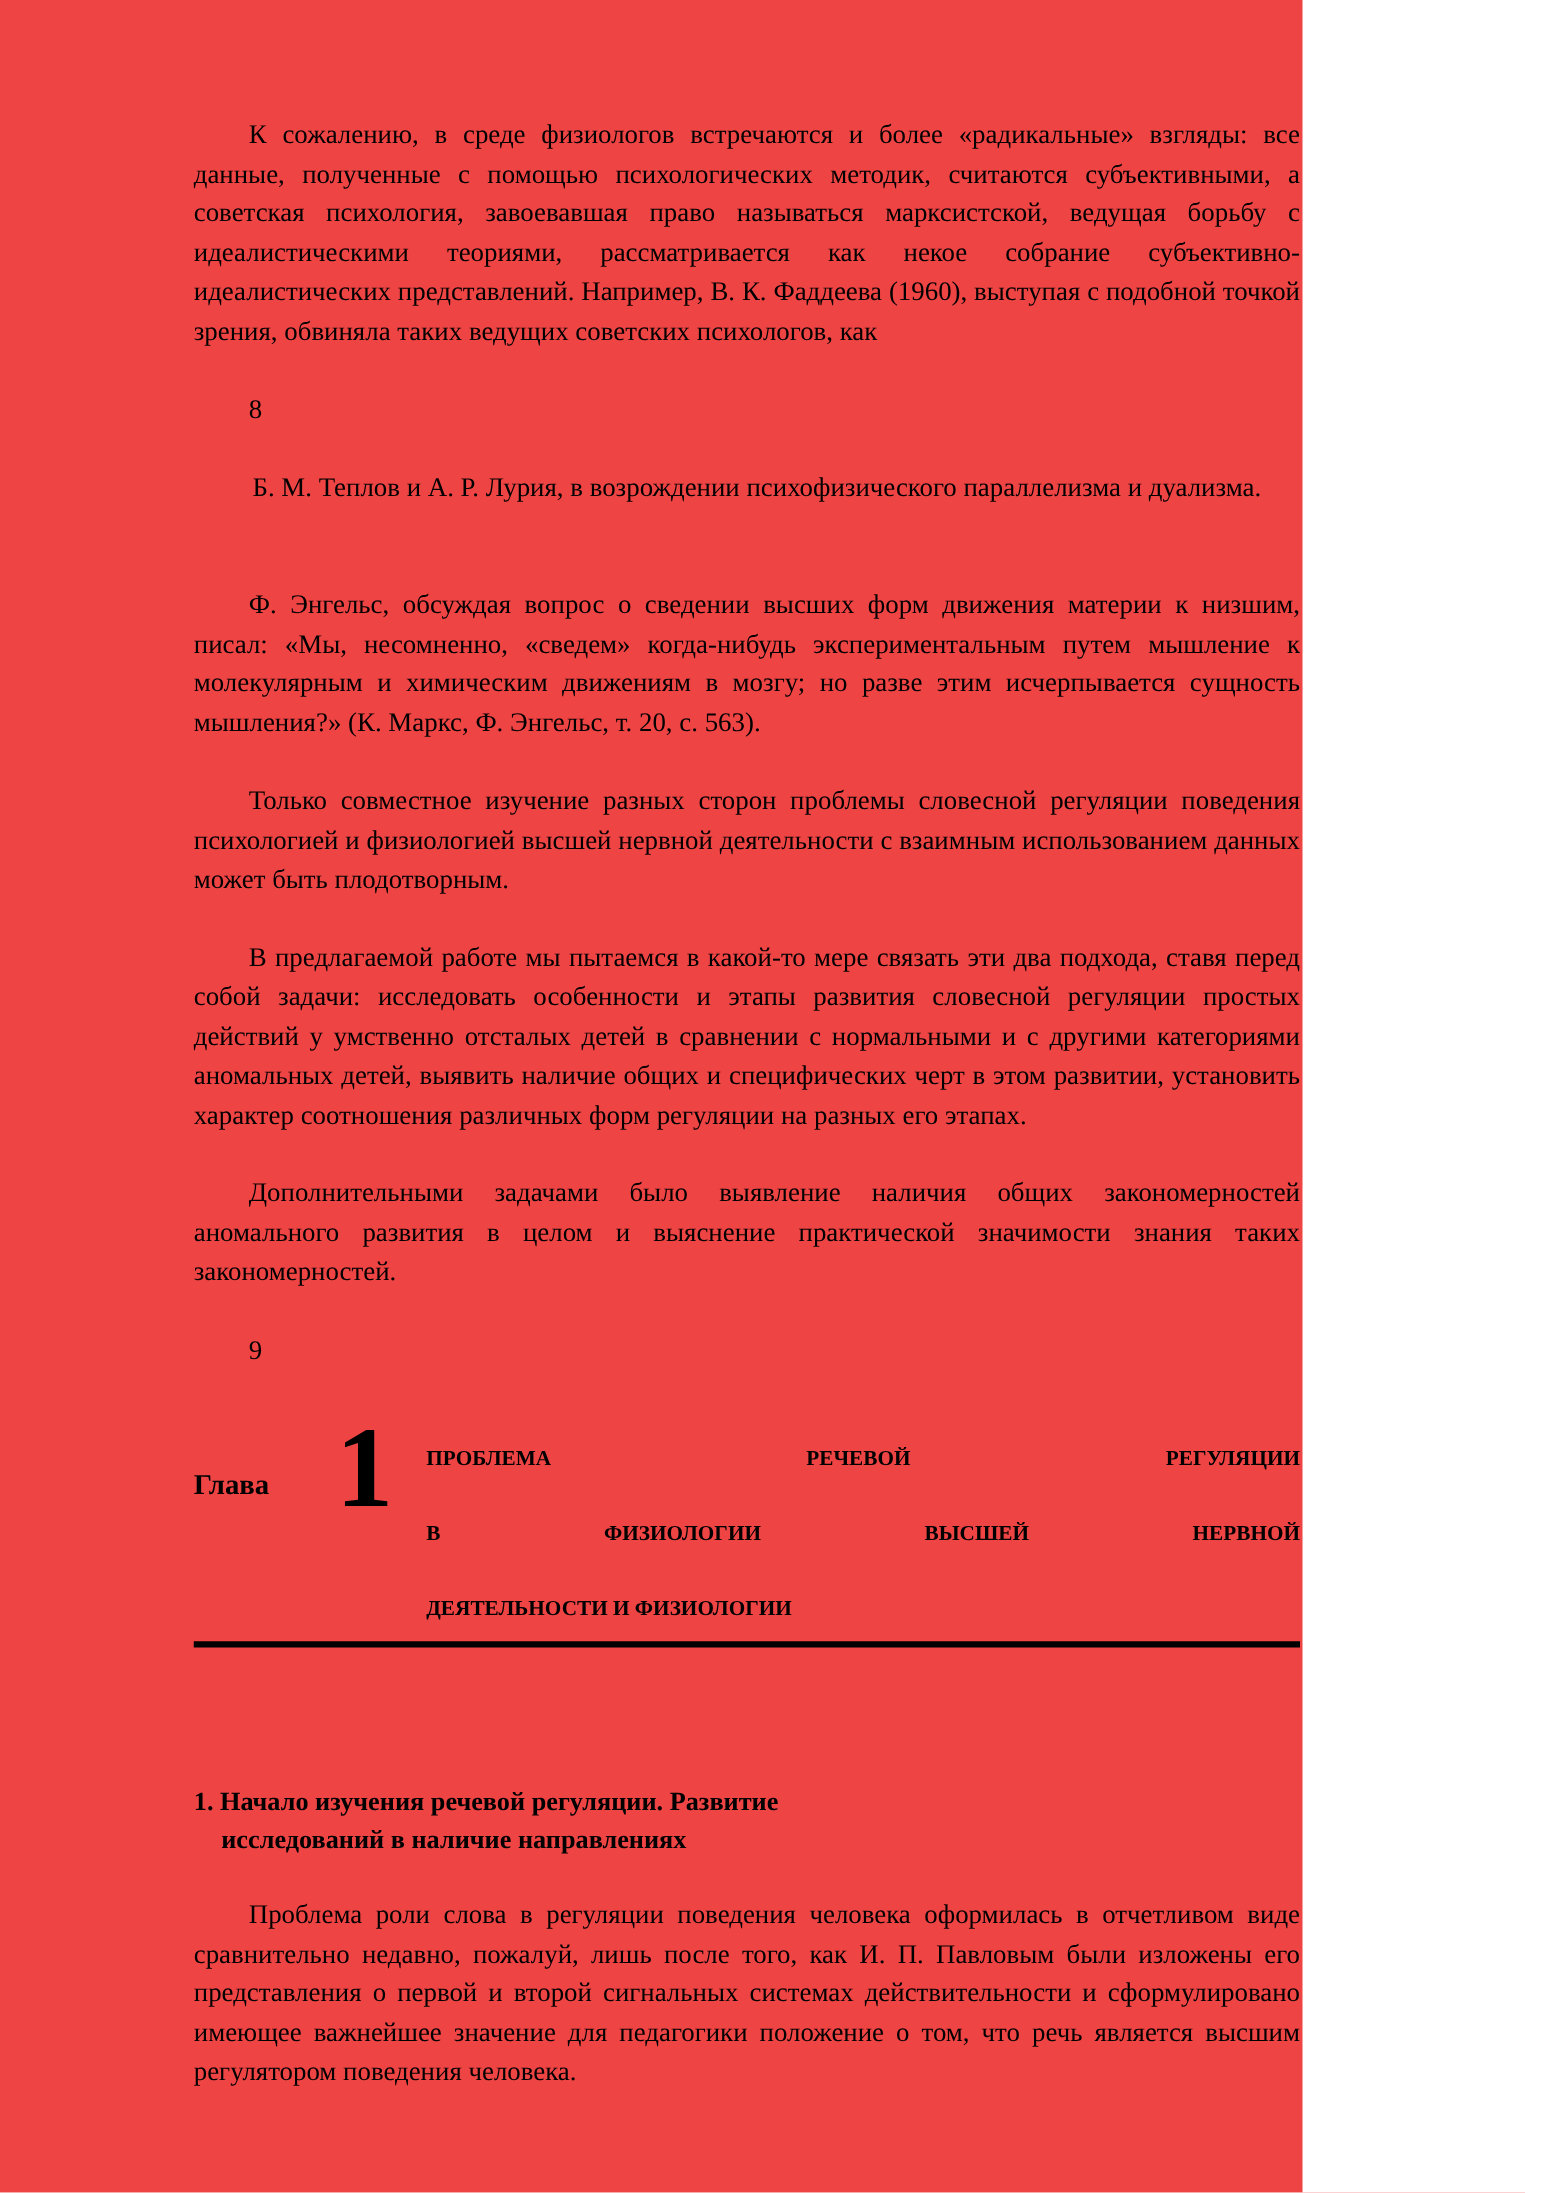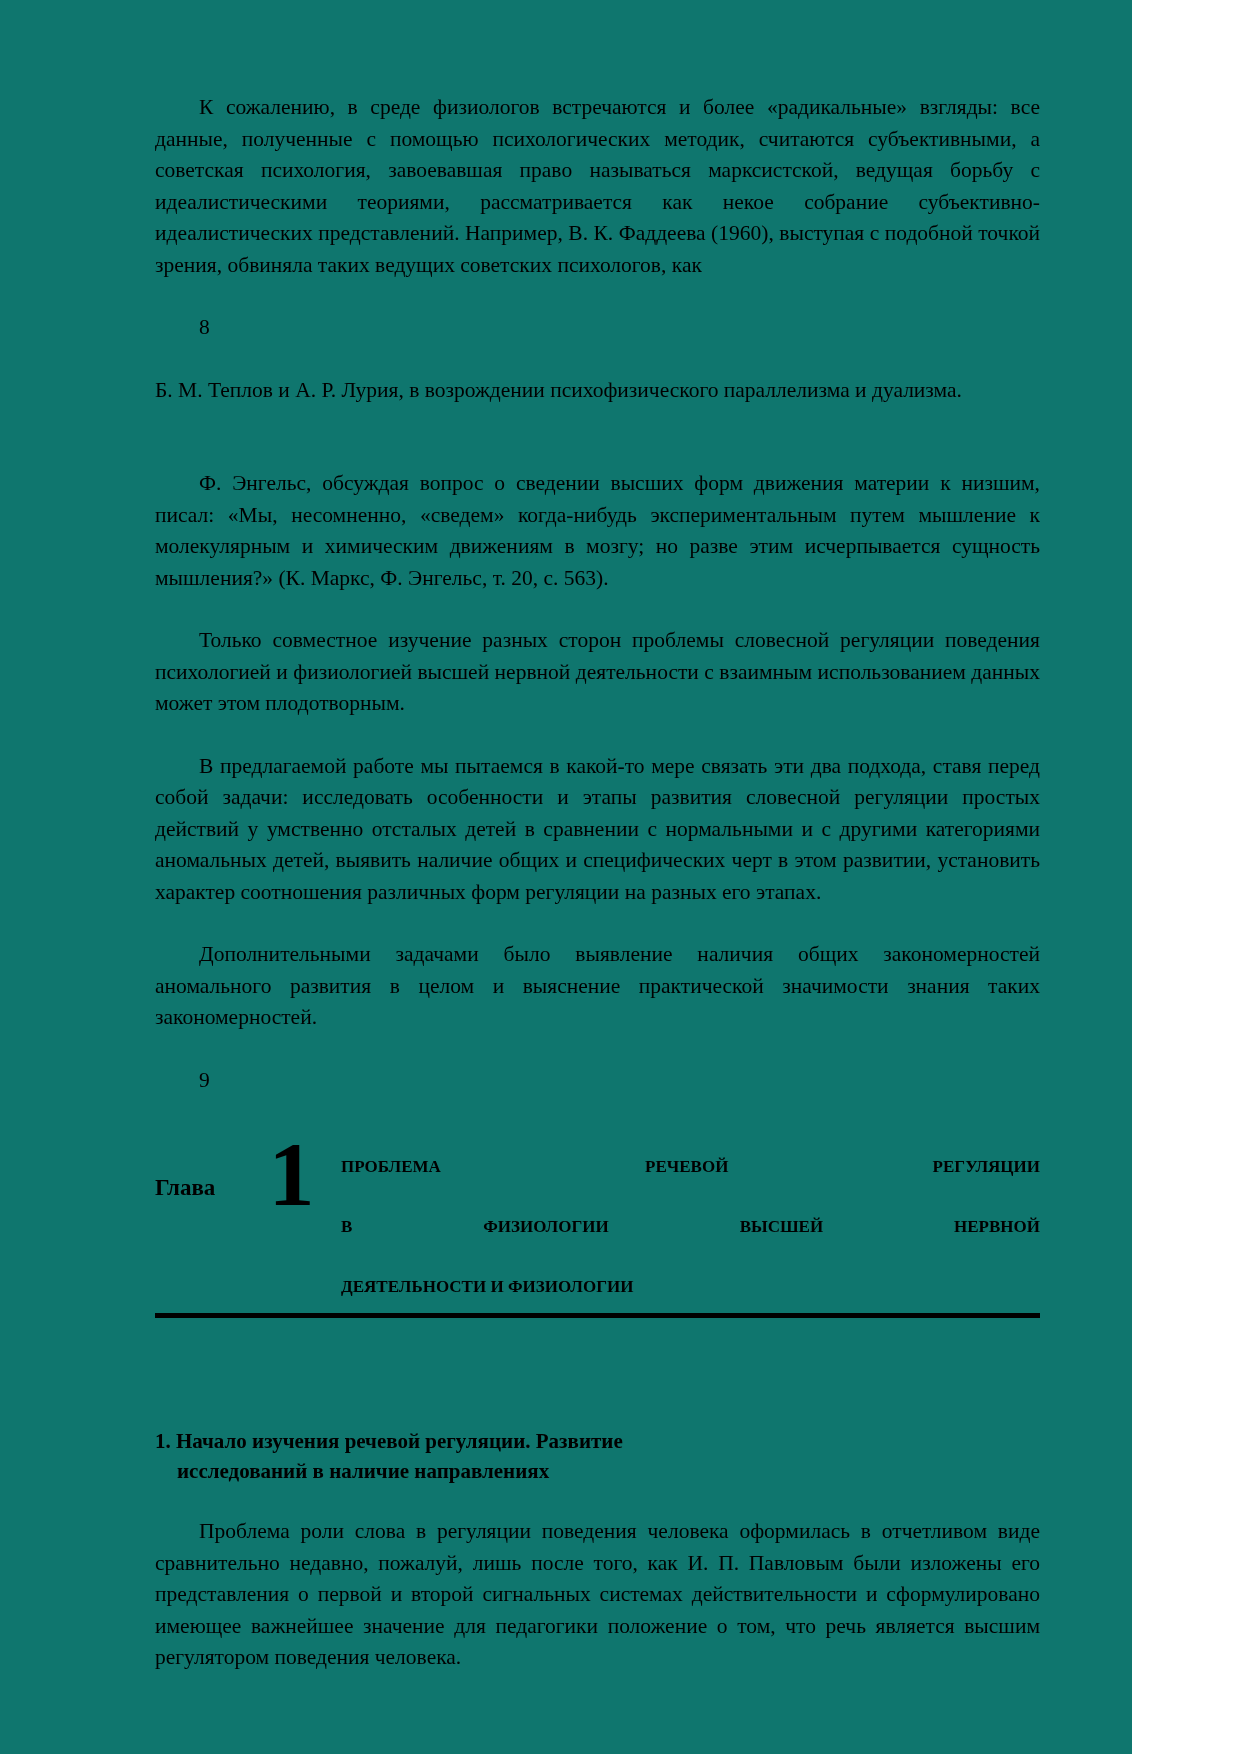--- a/index.html
+++ b/index.html
@@ -12,23 +12,23 @@
     height: 1754px;
     font-family: "Liberation Serif", "DejaVu Serif", serif;
     color: #000000;
     position: relative;
     overflow: hidden;
   }
 
   .page {
     position: absolute;
     top: 0; left: 0;
-    width: 1132px;
+    width: 1042px;
     height: 1754px;
-    background: #0f766e;
+    background: #ef4444;
   }
 
   .content {
     position: absolute;
     left: 155px;
     top: 92px;
     width: 885px;
   }
 
   
@@ -37,20 +37,21 @@
     font-size: 21.5px;
     line-height: 31.5px;
     text-align: justify;
     text-justify: inter-word;
     text-indent: 44px;
     hyphens: none;
   }
 
   p.body-par.no-indent {
     text-indent: 0;
+    margin-left: 47px;
   }
 
   
   .par-gap {
     height: 31px;
   }
 
   
   .folio {
     font-size: 21.5px;
@@ -150,21 +151,21 @@
 
     <div class="par-gap"></div>
 
 
     <div class="par-gap"></div>
 
     <p class="body-par">Ф. Энгельс, обсуждая вопрос о сведении высших форм движения материи к низшим, писал: «Мы, несомненно, «сведем» когда-нибудь экспериментальным путем мышление к молекулярным и химическим движениям в мозгу; но разве этим исчерпывается сущность мышления?» (К. Маркс, Ф. Энгельс, т. 20, с. 563).</p>
 
     <div class="par-gap"></div>
 
-    <p class="body-par">Только совместное изучение разных сторон проблемы словесной регуляции поведения психологией и физиологией высшей нервной деятельности с взаимным использованием данных может этом плодотворным.</p>
+    <p class="body-par">Только совместное изучение разных сторон проблемы словесной регуляции поведения психологией и физиологией высшей нервной деятельности с взаимным использованием данных может быть плодотворным.</p>
 
     <div class="par-gap"></div>
 
     <p class="body-par">В предлагаемой работе мы пытаемся в какой-то мере связать эти два подхода, ставя перед собой задачи: исследовать особенности и этапы развития словесной регуляции простых действий у умственно отсталых детей в сравнении с нормальными и с другими категориями аномальных детей, выявить наличие общих и специфических черт в этом развитии, установить характер соотношения различных форм регуляции на разных его этапах.</p>
 
     <div class="par-gap"></div>
 
     <p class="body-par">Дополнительными задачами было выявление наличия общих закономерностей аномального развития в целом и выяснение практической значимости знания таких закономерностей.</p>
 
     <div class="par-gap"></div>

